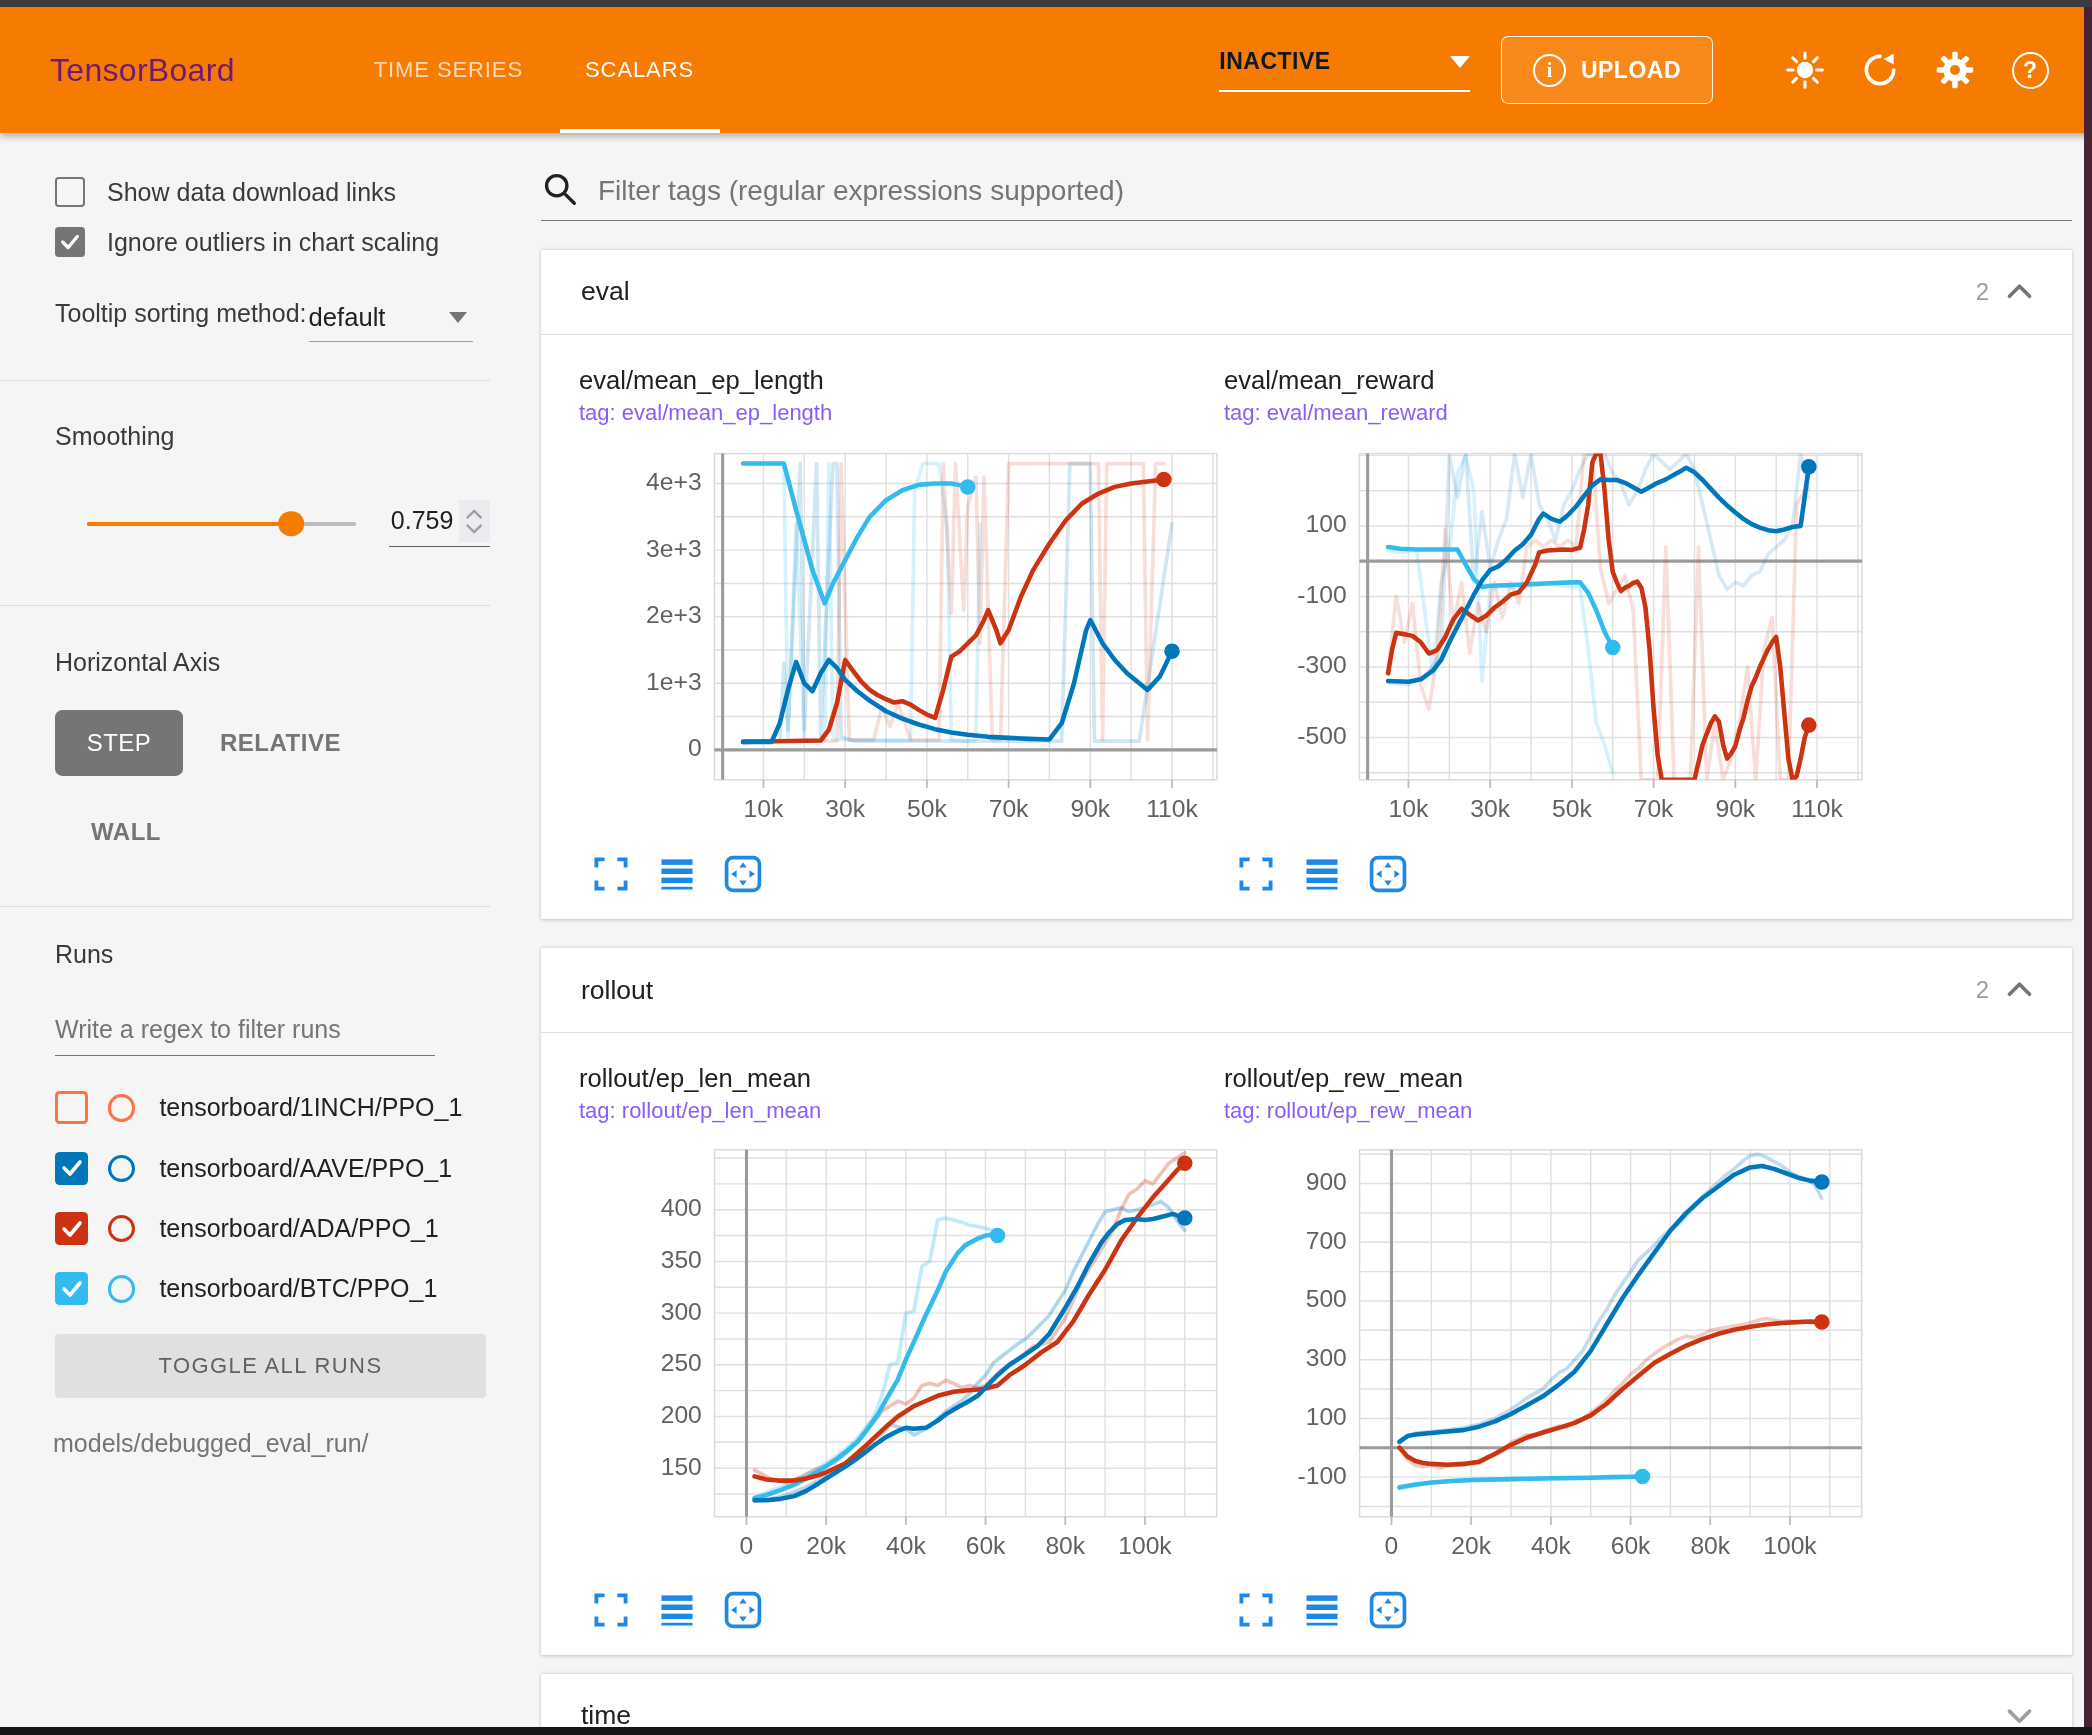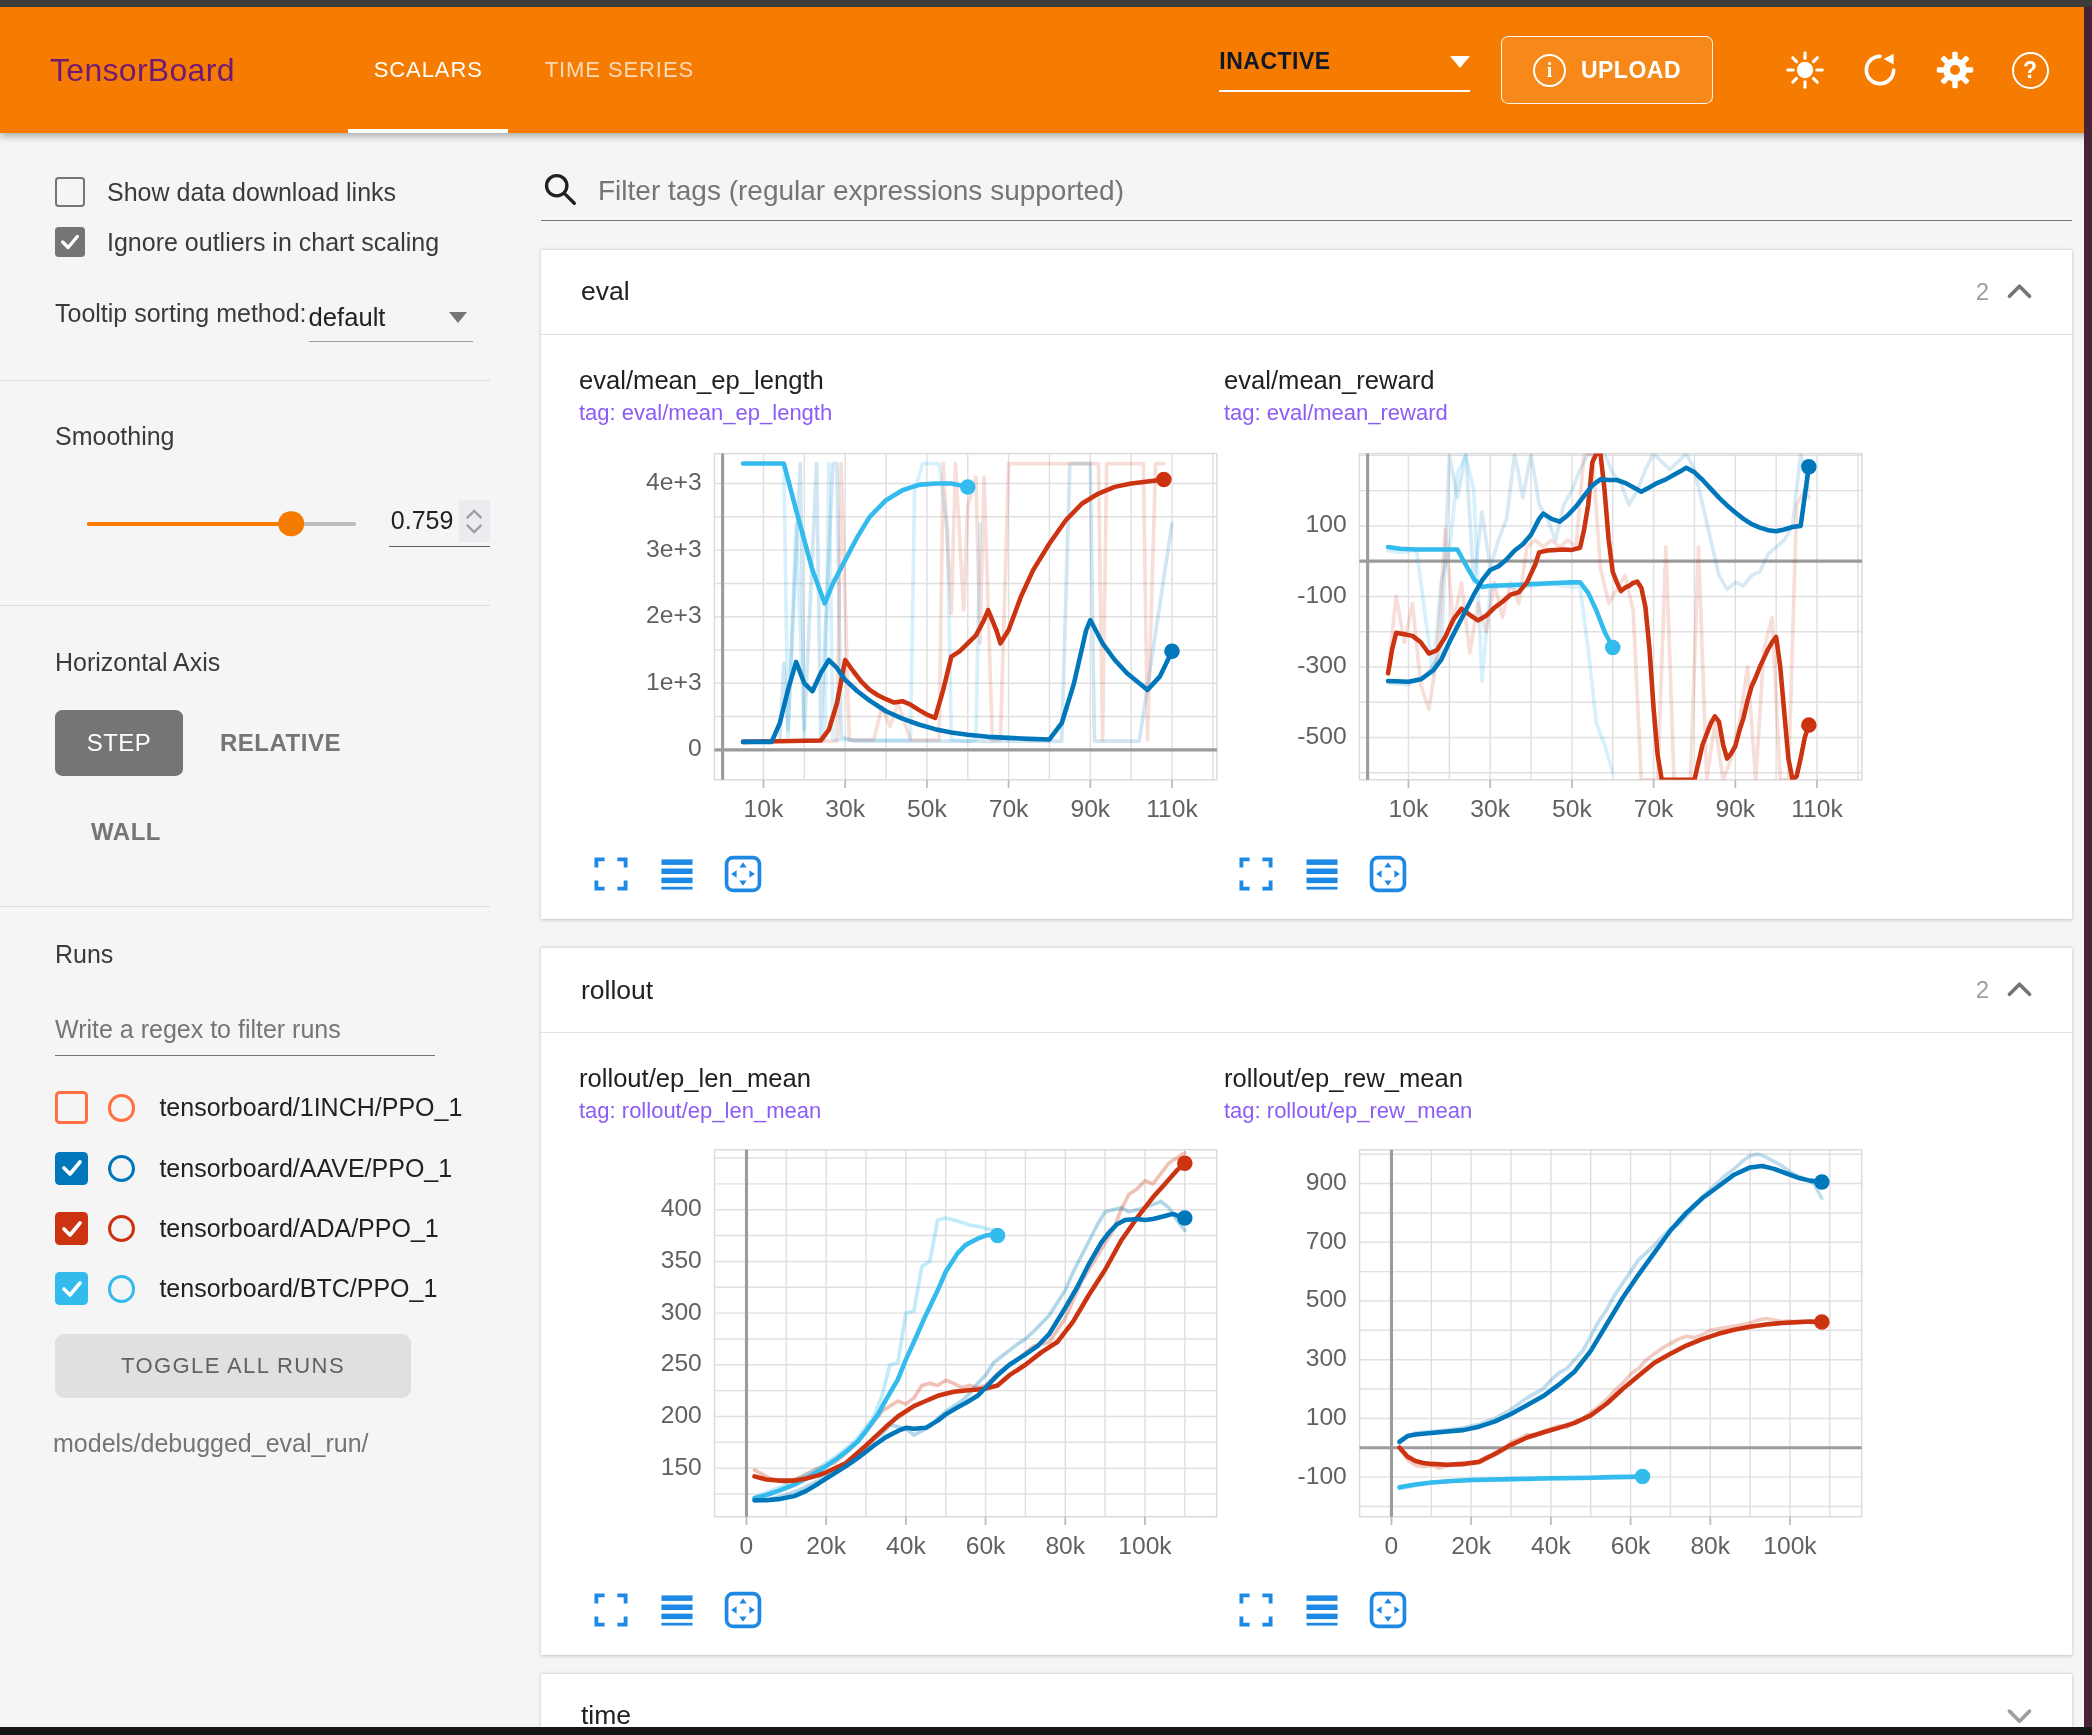--- a/index.html
+++ b/index.html
@@ -66,22 +66,22 @@
        border:none;border-radius:7.3px;display:flex;align-items:center;justify-content:center;cursor:pointer;}
   .ghost-btn{font-size:24px;color:#757575;letter-spacing:0.5px;padding:0 37px;cursor:pointer;font-weight:bold;}
   .wall-row{margin:42px 0 0 91px;}
   .regex-input{margin:46px 55px 0 55px;border-bottom:1.8px solid #757575;padding-bottom:11px;
        font-size:25px;color:#757575;}
   .run-row{display:flex;align-items:center;margin:0 0 18.3px 55px;height:42px;}
   .run-cbx{width:33px;height:33px;border-radius:4.6px;box-sizing:border-box;flex:0 0 auto;
        display:flex;align-items:center;justify-content:center;}
   .run-circle{width:27.4px;height:27.4px;border-radius:50%;box-sizing:border-box;margin-left:20px;flex:0 0 auto;}
   .run-label{font-size:25px;color:#212121;margin-left:24px;}
-  .toggle-btn{width:356px;height:64px;margin:24px 0 0 55px;background:#e0e0e0;color:#616161;
-       font-size:22px;letter-spacing:1.4px;border:none;border-radius:9px;display:flex;
+  .toggle-btn{width:431px;height:64px;margin:24px 0 0 55px;background:#e0e0e0;color:#616161;
+       font-size:22px;letter-spacing:1.4px;border:none;border-radius:4px;display:flex;
        align-items:center;justify-content:center;cursor:pointer;}
   .run-path{font-size:25px;color:#757575;margin:31px 0 0 53px;}
   
   .main{position:absolute;left:541px;top:133px;width:1531px;bottom:8.2px;}
   .filter-row{display:flex;align-items:flex-end;margin-top:37px;border-bottom:1.8px solid #757575;
        padding-bottom:12.8px;}
   .filter-placeholder{font-size:28px;color:#757575;margin-left:20px;}
   .card{background:#fff;box-shadow:0 0.9px 3.7px rgba(0,0,0,.22);margin-top:29px;border-radius:0.9px;}
   .card-head{height:84px;display:flex;align-items:center;padding:0 35px 0 40px;}
   .card-title{font-size:26.5px;color:#212121;}
@@ -100,22 +100,22 @@
 </head>
 <body class="nosel">
 
 <div class="top-strip"></div>
 <div class="right-strip"></div>
 <div class="bottom-strip"></div>
 
 <div class="appbar">
   <div class="logo">TensorBoard</div>
   <div class="tabs">
+    <div class="tab">TIME SERIES</div>
     <div class="tab active">SCALARS</div>
-    <div class="tab">TIME SERIES</div>
   </div>
   <div class="appbar-right">
     <div class="status-select">
       <div class="status-row">
         <span class="status-label">INACTIVE</span>
         <span class="caret-down-white"></span>
       </div>
       <div class="status-underline"></div>
     </div>
     <button class="upload-btn">

